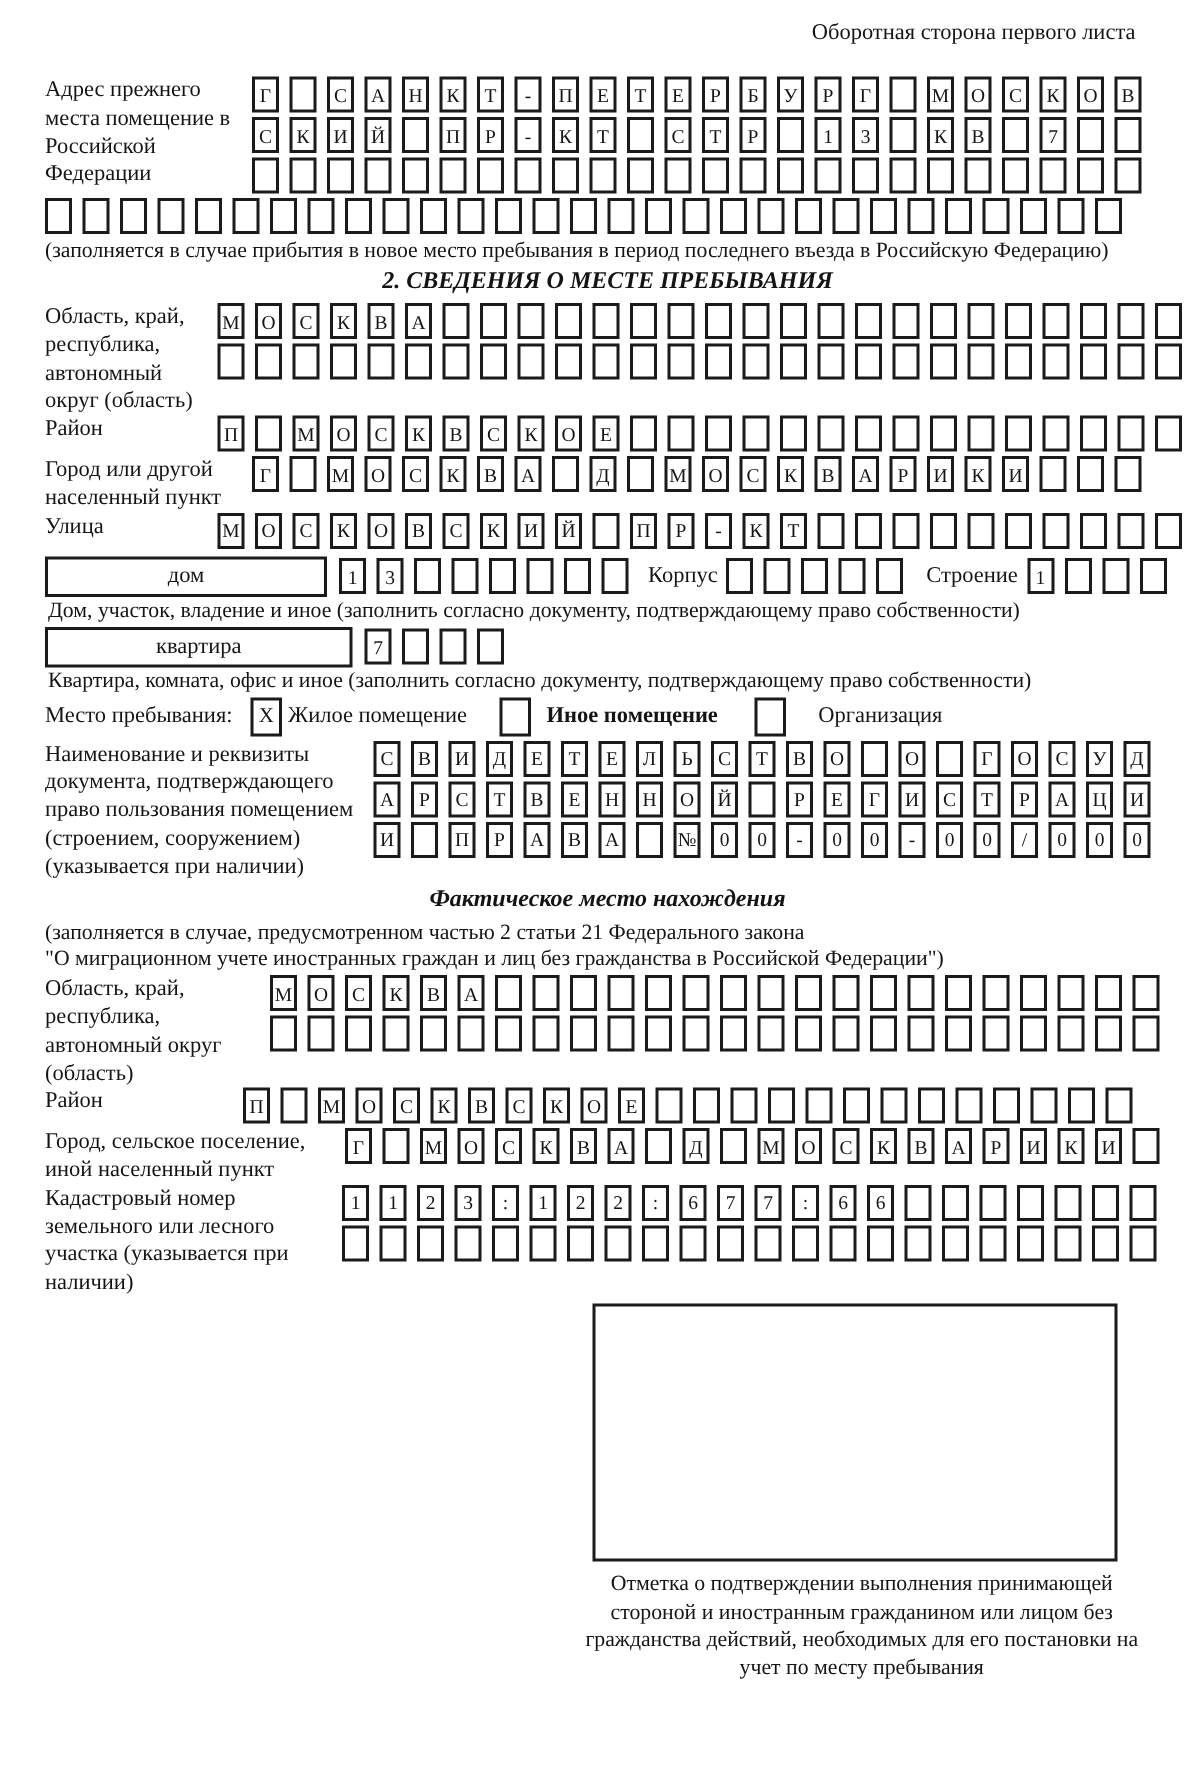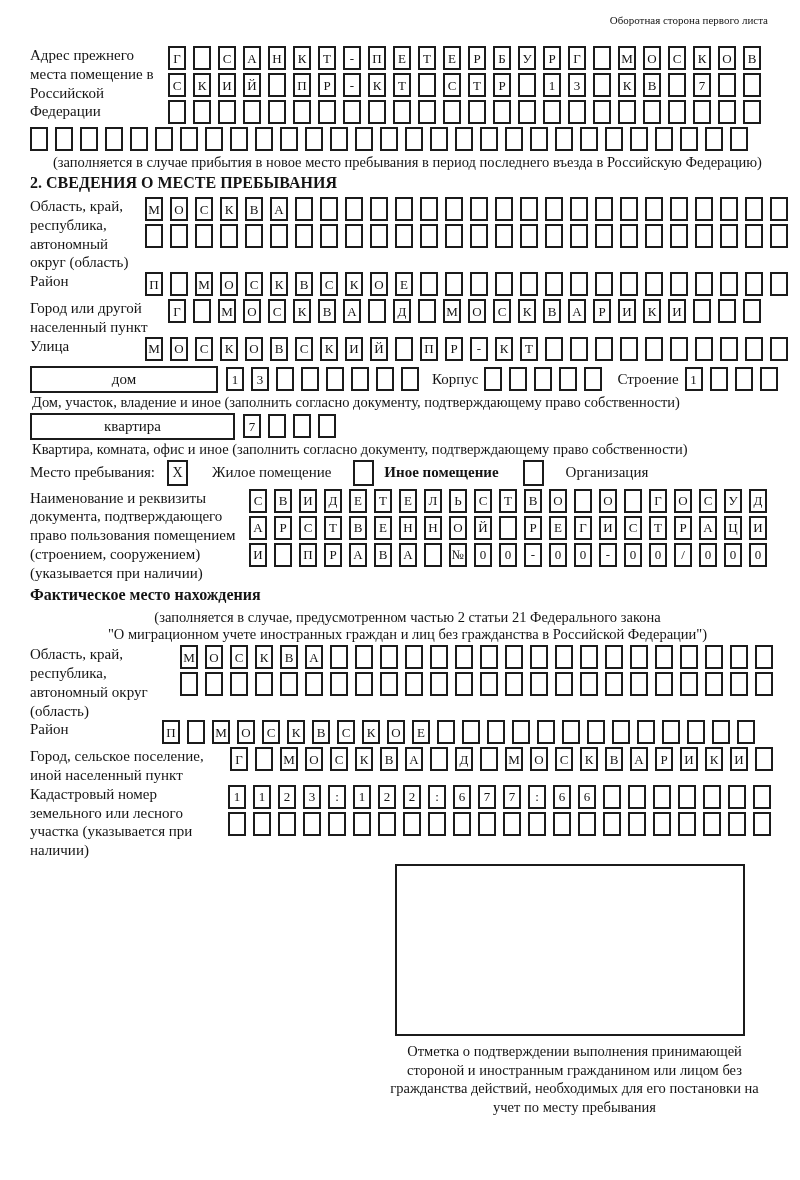--- a/index.html
+++ b/index.html
@@ -1,29 +1,29 @@
 <!DOCTYPE html>
 <html><head>
 <meta charset="utf-8">
 <style>
   html,body{margin:0;padding:0;background:#fff;}
   .page{position:relative;width:800px;height:1180px;box-sizing:border-box;
         padding:12px 0 0 30px;overflow:hidden;
         font-family:"Liberation Serif","DejaVu Serif",serif;color:#141414;}
-  .header-note{font-size:11px;text-align:right;padding-right:32px;margin-top:2px;}
+  .header-note{font-size:15px;text-align:right;padding-right:43px;margin-top:2px;}
   .field{display:flex;align-items:flex-start;}
   .flabel{font-size:15px;line-height:1.25;flex:0 0 auto;} .w115{width:115px;} .w138{width:138px;} .w150{width:150px;}
   .w132{width:132px;} .w200{width:200px;} .w198{width:198px;} .w219{width:219px;}
   .cellrow{display:flex;margin-bottom:3px;}
   .cell{box-sizing:border-box;flex:0 0 auto;width:18px;height:24px;border:2px solid #1b1b1b;
         margin-right:7px;display:flex;align-items:center;justify-content:center;
         font-size:13px;line-height:1;}
-  .note{font-size:14.5px;text-align:center;width:755px;}
+  .note{font-size:14.5px;width:755px;}
   .note-left{font-size:14.5px;text-align:left;margin:1px 0 2px 2px;}
-  .sec-title{font-size:16px;font-weight:bold;text-align:left;width:750px;margin:3px 0 5px 0;}
+  .sec-title{font-size:16px;font-weight:bold;text-align:center;width:750px;margin:3px 0 5px 0;font-style:italic;}
   .widebox{box-sizing:border-box;border:2px solid #1b1b1b;height:27px;display:flex;
            align-items:center;justify-content:center;font-size:15px;flex:0 0 auto;}
   .inline-row{display:flex;align-items:center;margin-top:2px;}
   .inline-lab{font-size:15px;flex:0 0 auto;}
   .checkbox{box-sizing:border-box;flex:0 0 auto;width:21px;height:26px;border:2px solid #1b1b1b;
             display:flex;align-items:center;justify-content:center;font-size:14px;}
   .stay-note{width:620px;text-align:center;font-size:14.5px;margin-top:2px;}
   .mt2{margin-top:2px;} .mt3{margin-top:3px;} .mt4{margin-top:4px;} .mt20{margin-top:20px;}
   .stamp-box{box-sizing:border-box;width:350px;height:172px;border:2px solid #1b1b1b;
              margin:4px 0 6px 365px;}
@@ -348,21 +348,21 @@
         <span class="cell"></span>
         <span class="cell"></span>
         <span class="cell"></span>
       </div>
   </div>
   <div class="note-left">Квартира, комната, офис и иное (заполнить согласно документу, подтверждающему право собственности)</div>
 
   <div class="inline-row">
     <div class="inline-lab" style="margin-right:12px;text-align:center;">Место пребывания:</div>
     <div class="checkbox">X</div>
-    <div class="inline-lab" style="margin:0 22px 0 24px;text-align:right;">Жилое помещение</div>
+    <div class="inline-lab" style="margin:0 22px 0 4px;text-align:right;">Жилое помещение</div>
     <div class="checkbox"></div>
     <div class="inline-lab" style="margin:0 24px 0 10px;font-weight:bold;">Иное помещение</div>
     <div class="checkbox"></div>
     <div class="inline-lab" style="margin-left:22px;">Организация</div>
   </div>
 
   <div class="field mt3">
     <div class="flabel w219">Наименование и реквизиты документа, подтверждающего право пользования помещением (строением, сооружением) (указывается при наличии)</div>
     <div>
       <div class="cellrow">

